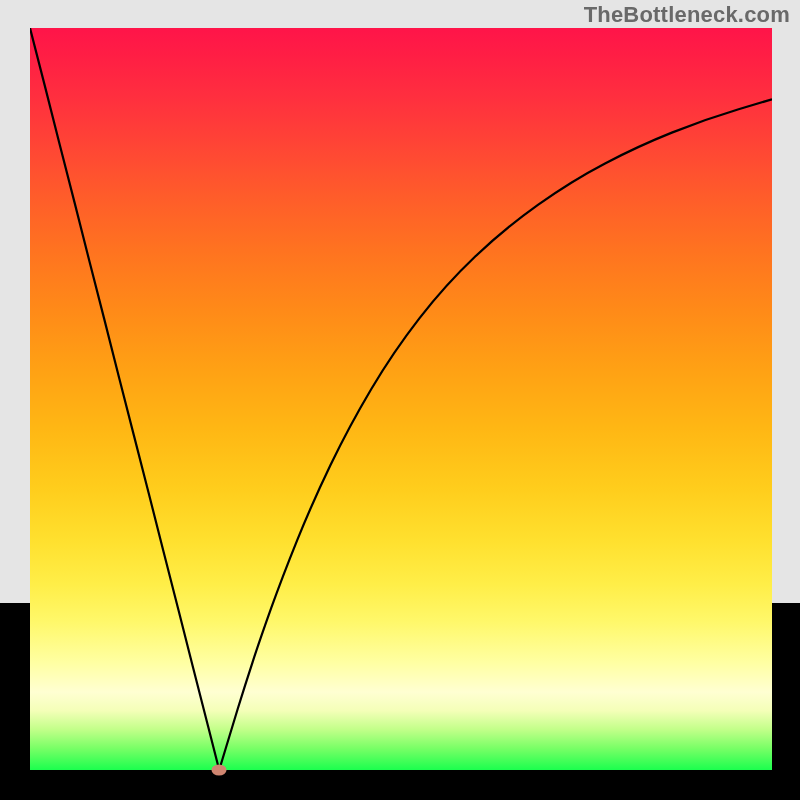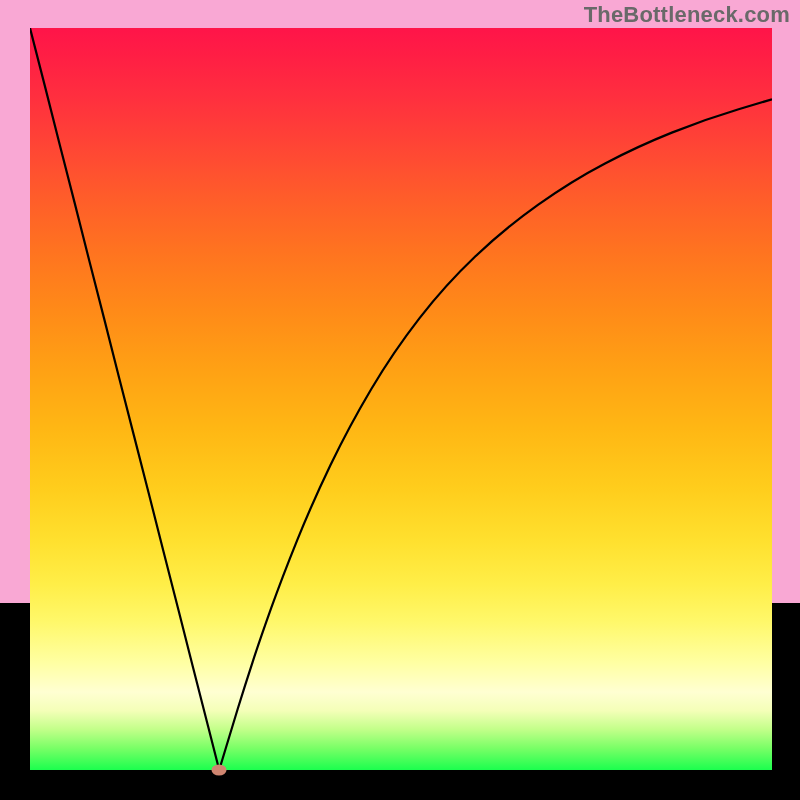--- a/index.html
+++ b/index.html
@@ -7,21 +7,21 @@
     padding: 0;
     width: 800px;
     height: 800px;
     background: #000;
     overflow: hidden;
   }
   .frame {
     position: relative;
     width: 800px;
     height: 603px;
-    background: #f9a8d4;
+    background: #e5e5e5;
   }
   .watermark {
     position: absolute;
     top: 2px;
     right: 10px;
     font-family: Arial, Helvetica, sans-serif;
     font-size: 22px;
     font-weight: 600;
     color: #696969;
     letter-spacing: 0.2px;

